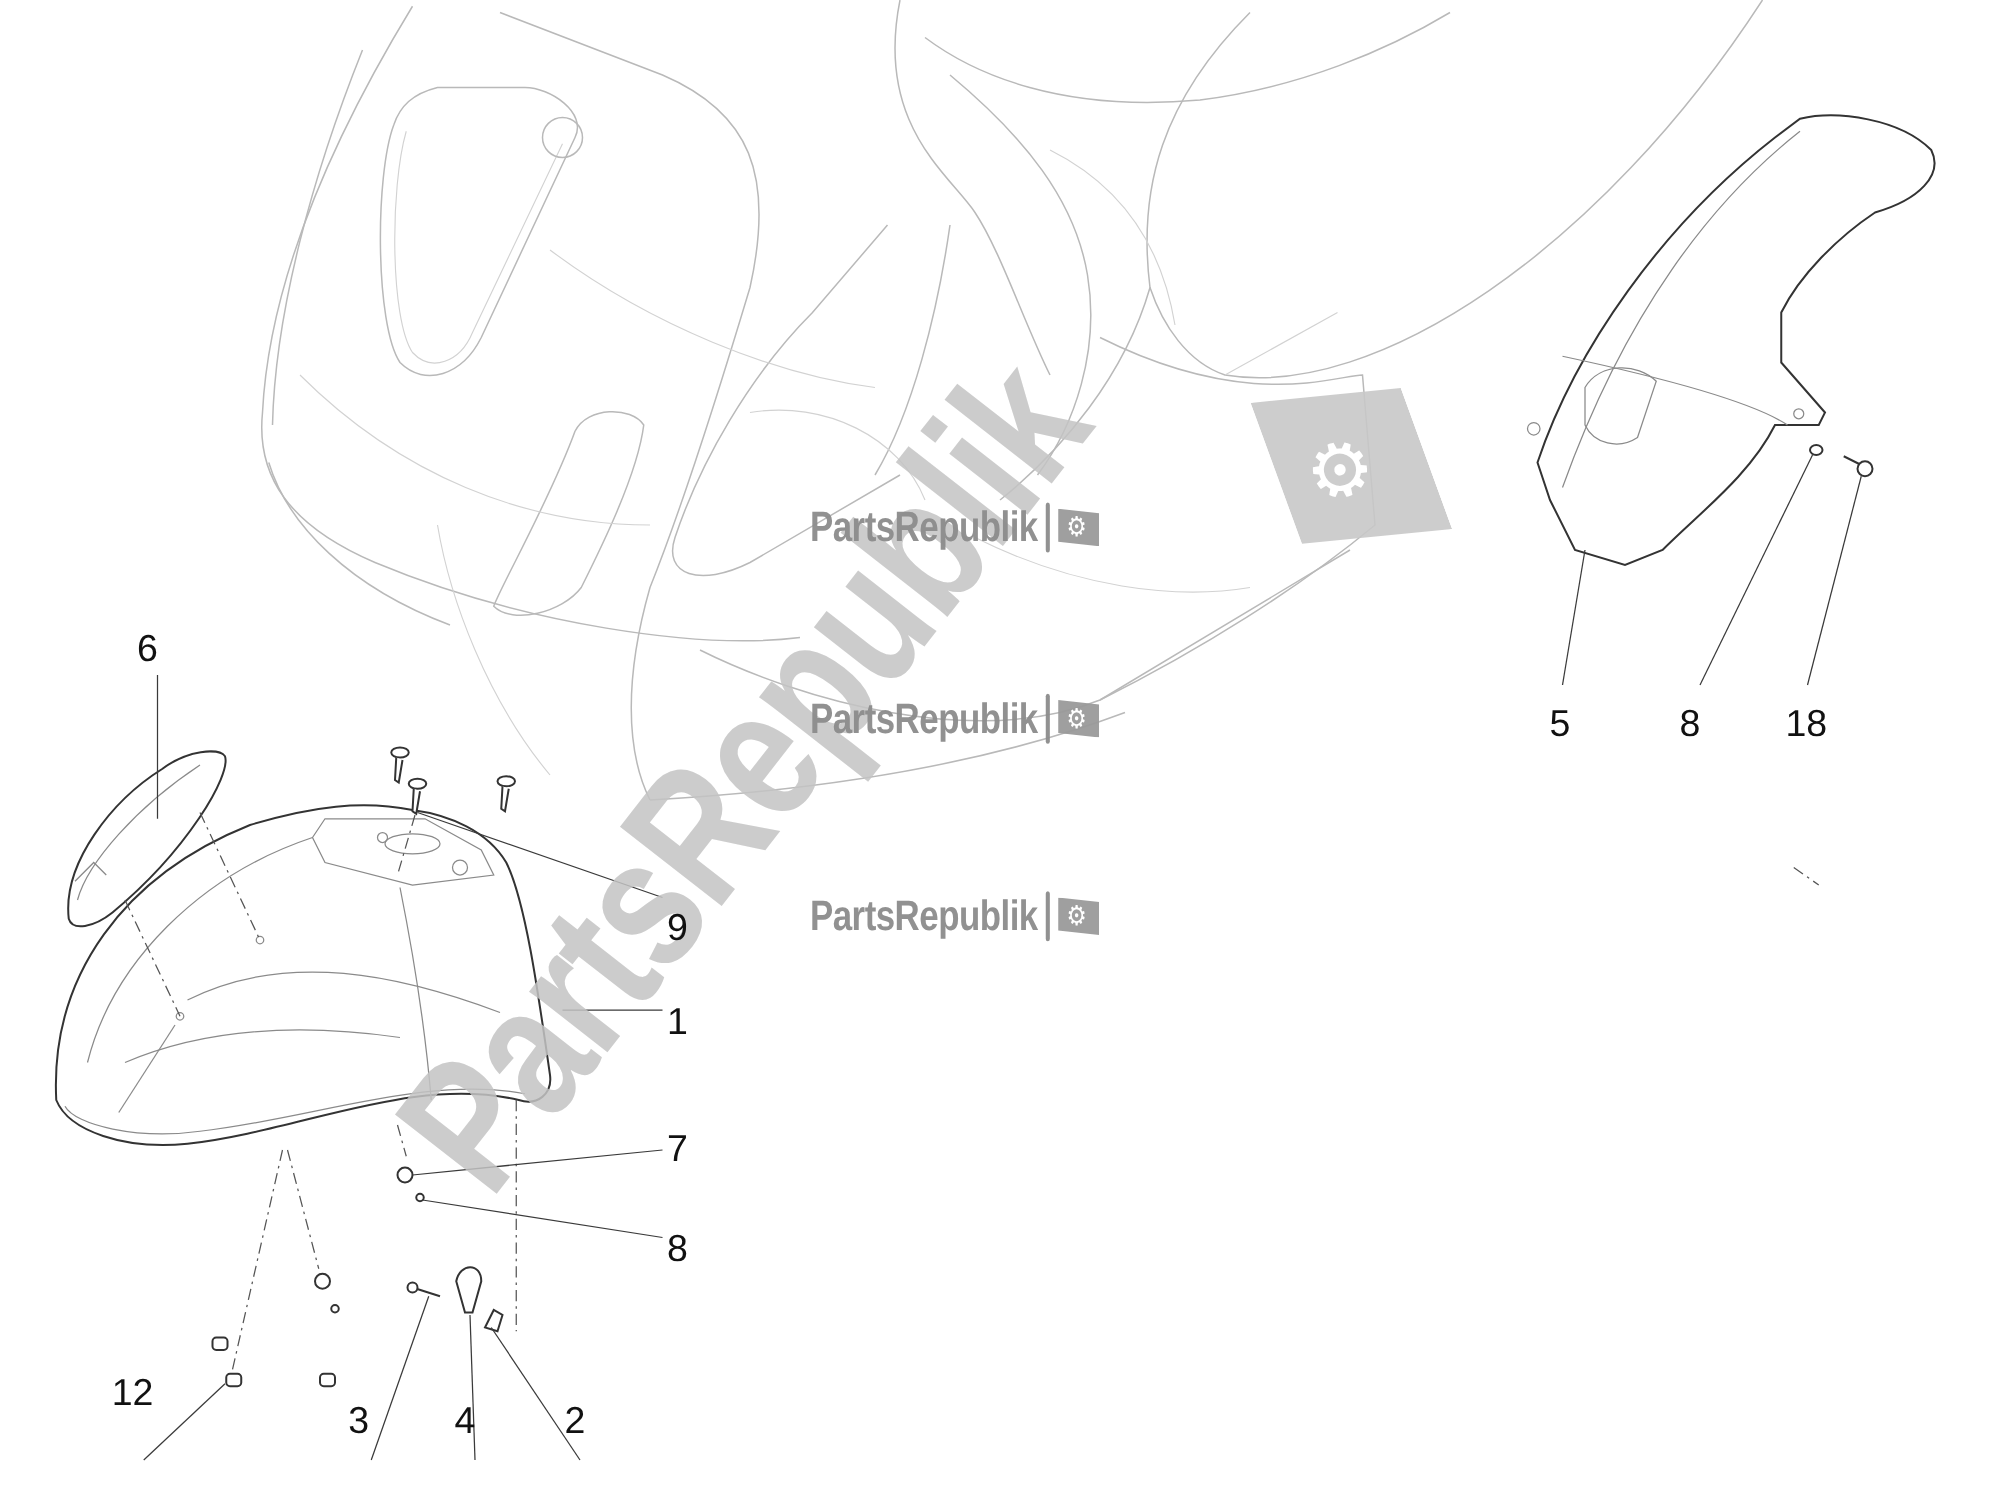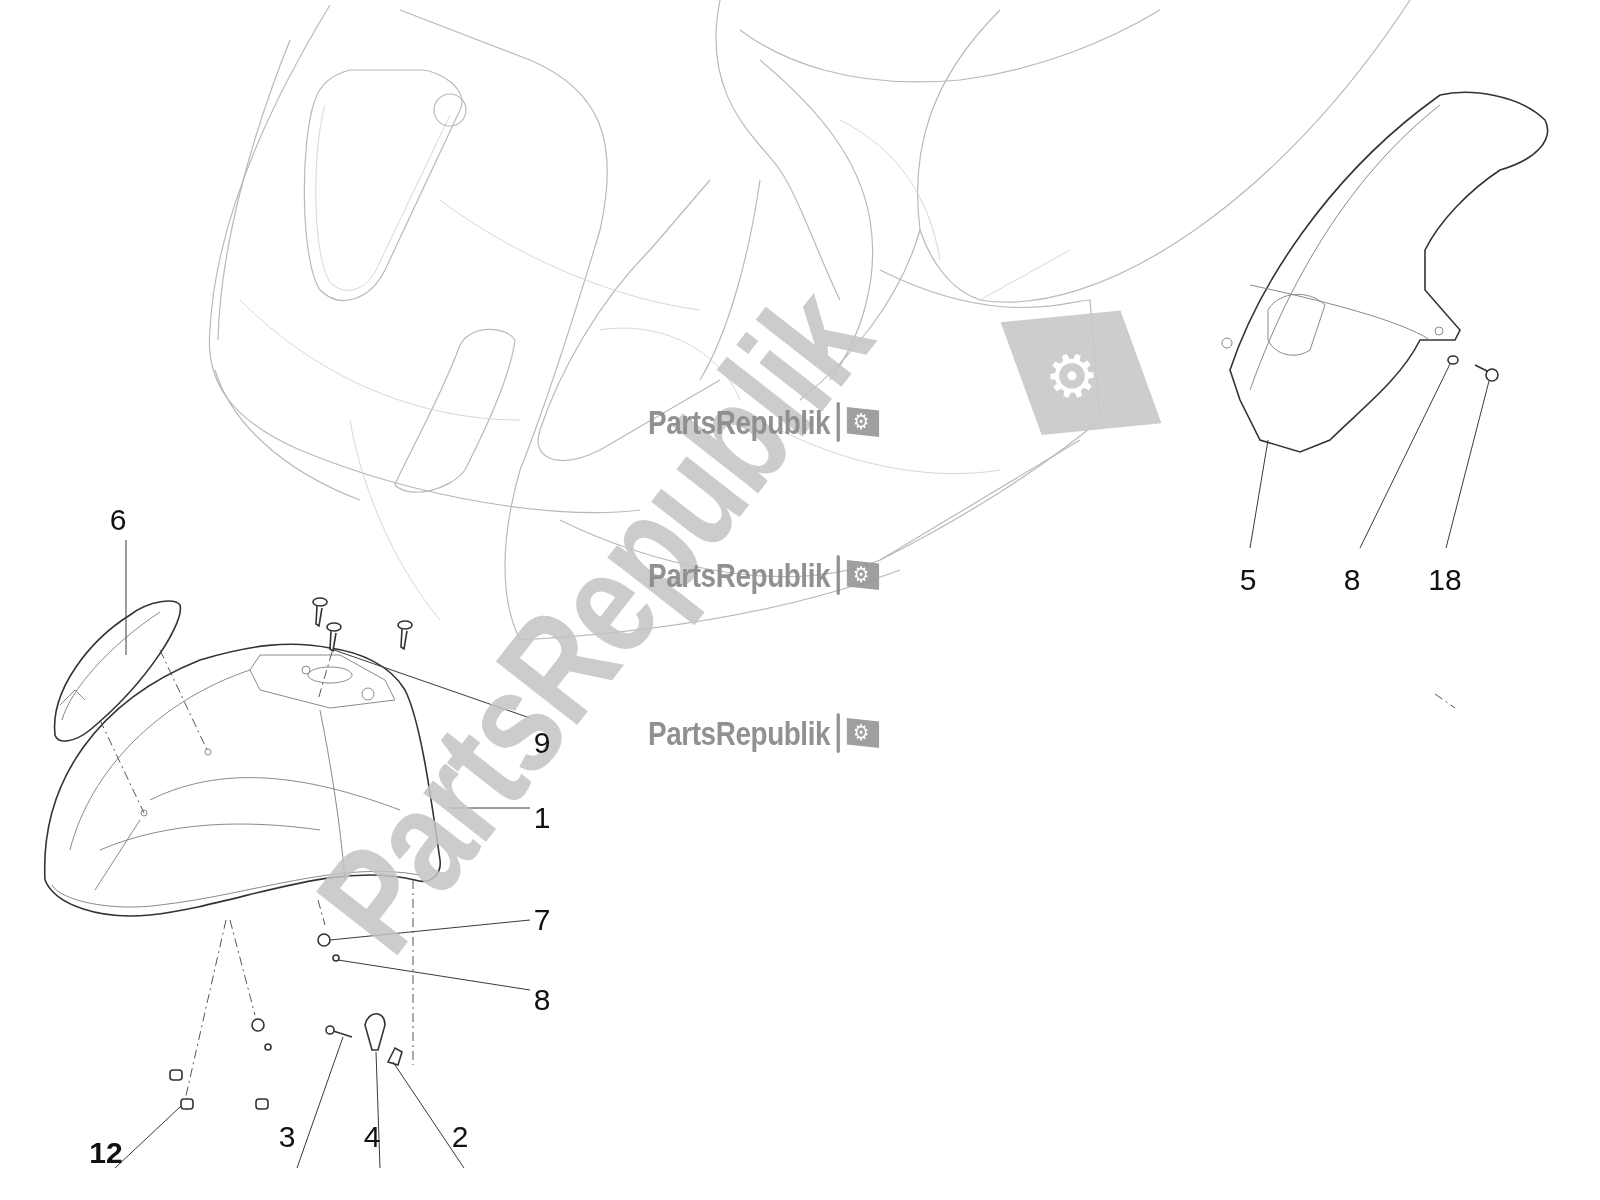--- a/index.html
+++ b/index.html
@@ -184,13 +184,13 @@
 <div class="callout" style="left:460px; top:1122px;">2</div>
 <div class="callout" style="left:287px; top:1122px;">3</div>
 <div class="callout" style="left:372px; top:1122px;">4</div>
 <div class="callout" style="left:1248px; top:565px;">5</div>
 <div class="callout" style="left:118px; top:505px;">6</div>
 <div class="callout" style="left:542px; top:905px;">7</div>
 <div class="callout" style="left:542px; top:985px;">8</div>
 <div class="callout" style="left:542px; top:728px;">9</div>
 <div class="callout" style="left:1445px; top:565px;">18</div>
 <div class="callout" style="left:1352px; top:565px;">8</div>
-<div class="callout" style="left:106px; top:1138px;font-weight:bold;">12</div>
+<div class="callout" style="left:106px; top:1100px;">12</div>
 
 </body></html>

